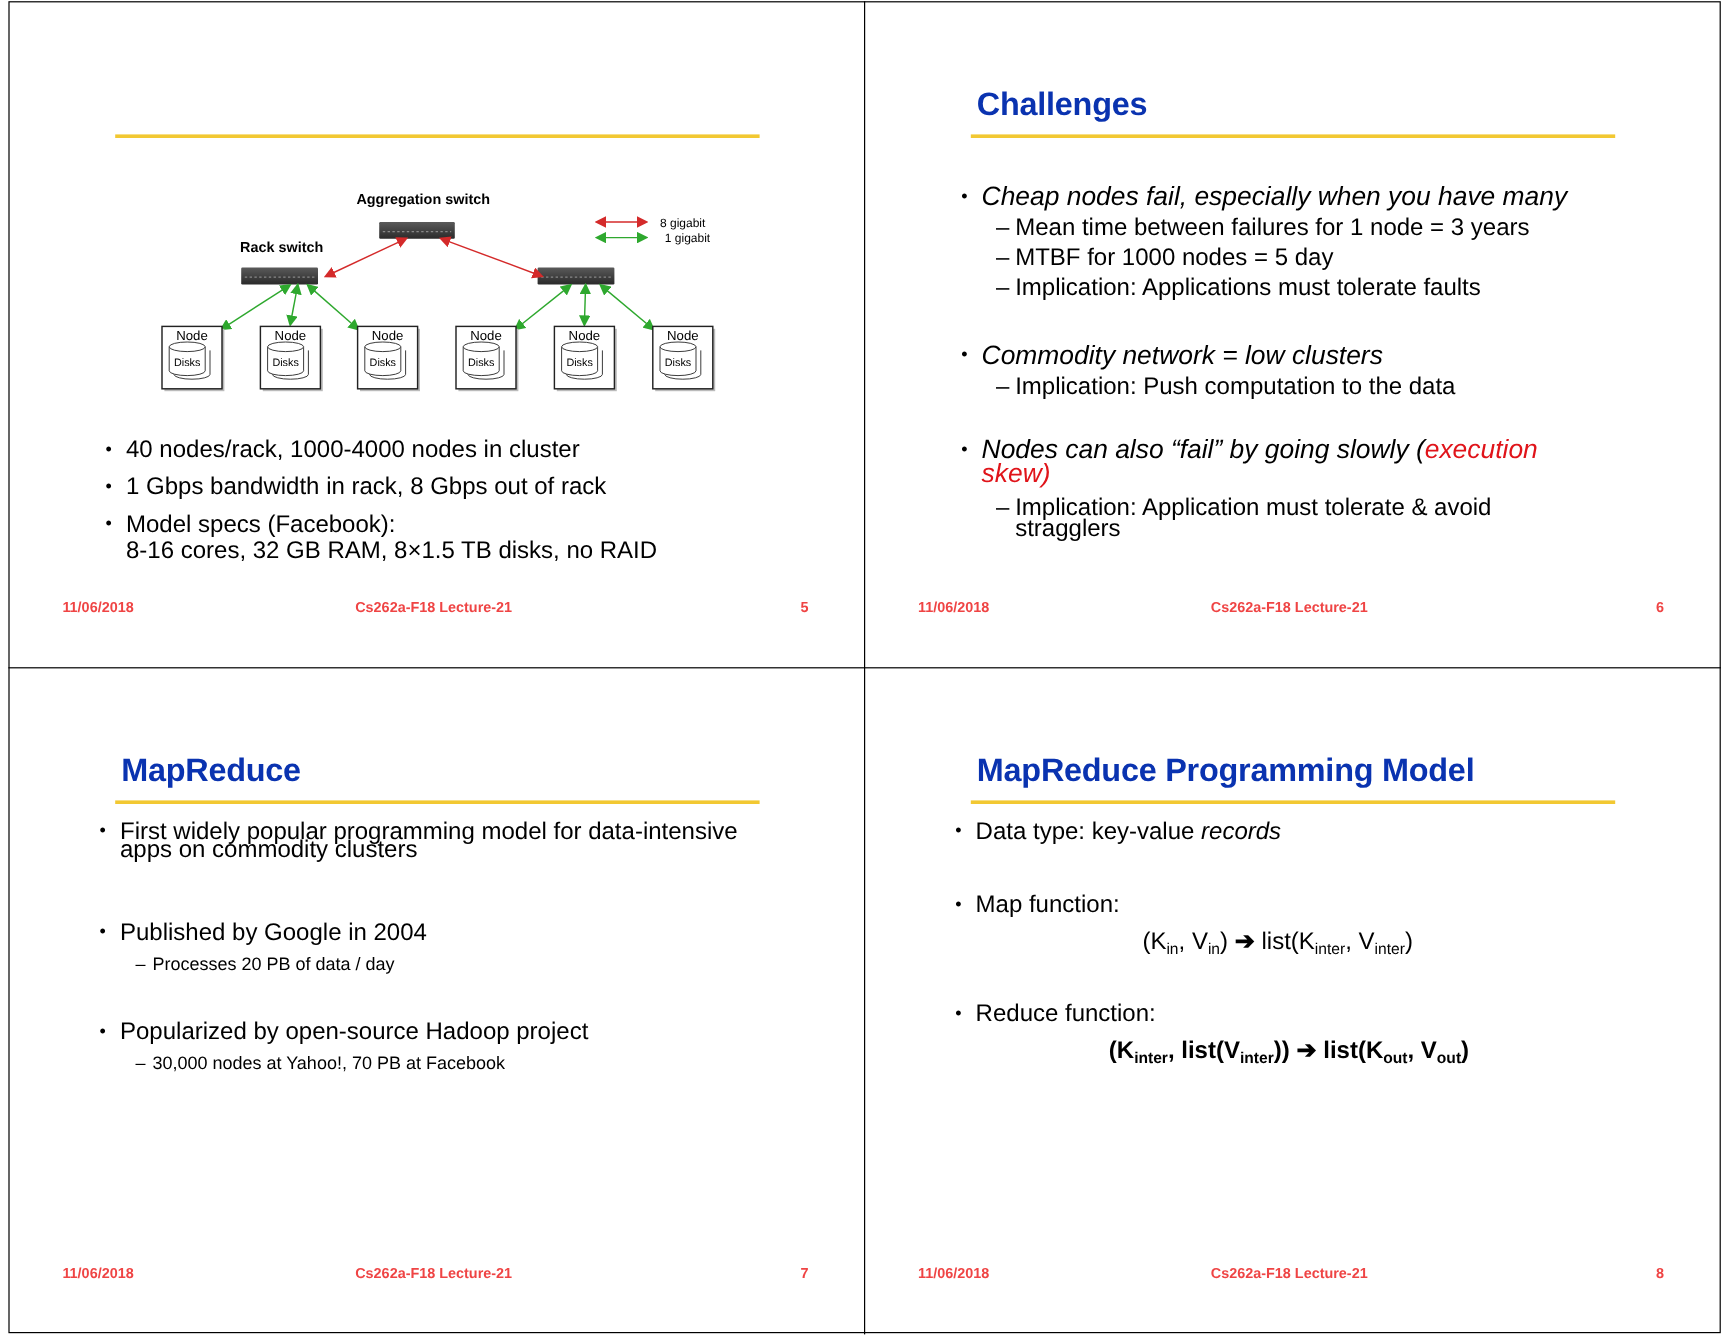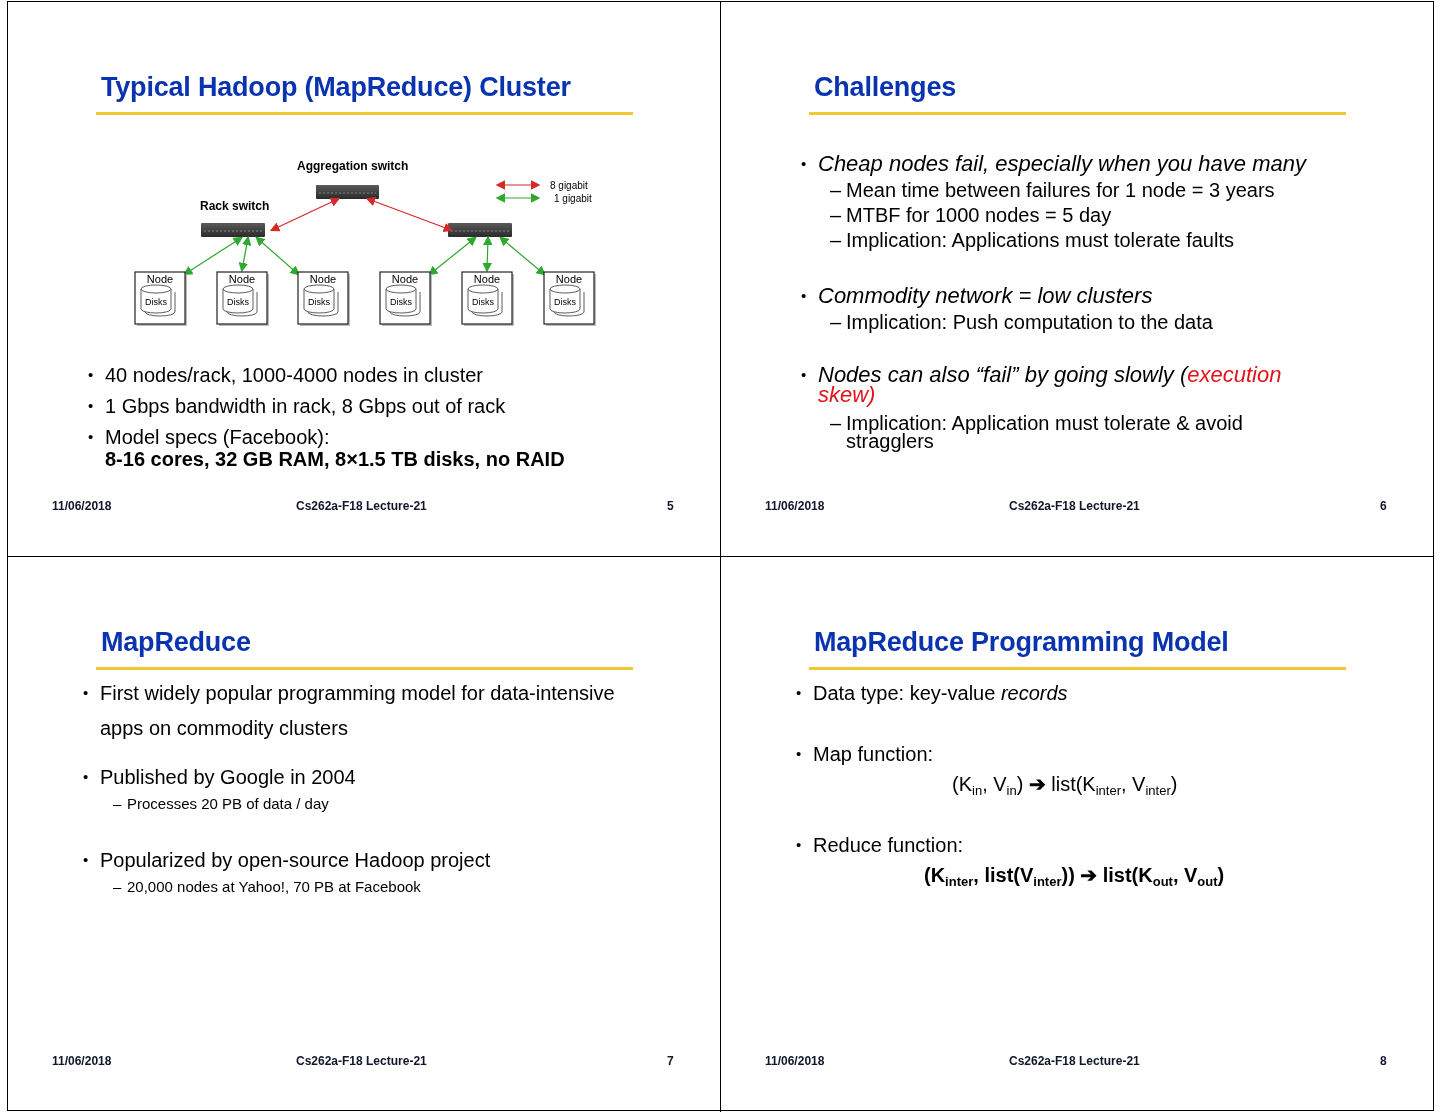--- a/index.html
+++ b/index.html
@@ -10,21 +10,21 @@
   .vline { position: absolute; left: 720px; top: 1px; width: 1px; height: 1111px; background: #000; }
   .hline { position: absolute; left: 7px; top: 556px; width: 1427px; height: 1px; background: #000; }
   .slide { position: absolute; width: 712px; height: 554px; }
   .s1 { left: 8px; top: 2px; }
   .s2 { left: 721px; top: 2px; }
   .s3 { left: 8px; top: 557px; }
   .s4 { left: 721px; top: 557px; }
   .title { position: absolute; left: 93px; top: 70px; font-size: 27px; font-weight: bold;
            color: #0a33b0; letter-spacing: -0.2px; white-space: nowrap; }
   .rule { position: absolute; left: 88px; top: 110px; width: 537px; height: 3px; background: #f2c832; }
-  .footer { position: absolute; top: 497px; font-size: 12px; font-weight: bold; color: #0f172a; }
+  .footer { position: absolute; top: 497px; font-size: 12px; font-weight: bold; color: #ef4444; }
   .f-date { left: 44px; }
   .f-course { left: 288px; }
   .f-num { left: 659px; }
   .b { position: absolute; font-size: 20px; line-height: 22px; white-space: nowrap; }
   .b .dot { position: absolute; left: -17px; top: 0; font-size: 15px; }
   .sub { position: absolute; font-size: 20px; line-height: 22px; white-space: nowrap; }
   .sub .dash { position: absolute; left: -16px; }
   .small { font-size: 15px; }
   .it { font-style: italic; }
   .red { color: #e0141a; }
@@ -33,21 +33,20 @@
   svg text { font-family: "Liberation Sans", sans-serif; }
 </style>
 </head>
 <body>
 
 <div class="grid"></div>
 <div class="vline"></div>
 <div class="hline"></div>
 
 <div class="slide s1">
-  <div class="title">Typical Hadoop (MapReduce) Cluster</div>
   <div class="rule"></div>
 
   <svg style="position:absolute;left:100px;top:148px;" width="500" height="192" viewBox="0 0 500 192">
     <defs>
       <marker id="ar" markerWidth="8" markerHeight="8" refX="6" refY="4" orient="auto-start-reverse">
         <path d="M0,0 L8,4 L0,8 z" fill="#d42a2a"></path>
       </marker>
       <marker id="ag" markerWidth="8" markerHeight="8" refX="6" refY="4" orient="auto-start-reverse">
         <path d="M0,0 L8,4 L0,8 z" fill="#2ea82e"></path>
       </marker>
@@ -154,21 +153,21 @@
             <ellipse cx="457" cy="139" rx="15" ry="4" fill="#fff" stroke="#333" stroke-width="0.8"></ellipse>
             <text x="457" y="155" font-size="9" text-anchor="middle">Disks</text>
           </g>
         </g>
       </g>
   </svg>
 
   <div class="b" style="left:97px;top:362px;"><span class="dot">•</span><span>40 nodes/rack, 1000-4000 nodes in cluster</span></div>
   <div class="b" style="left:97px;top:393px;"><span class="dot">•</span><span>1 Gbps bandwidth in rack, 8 Gbps out of rack</span></div>
   <div class="b" style="left:97px;top:424px;"><span class="dot">•</span><span>Model specs (Facebook):</span></div>
-  <div class="b" style="left:97px;top:446px;font-weight:bold;">8-16 cores, 32 GB RAM, 8×1.5 TB disks, no RAID</div>
+  <div class="b" style="left:97px;top:446px;">8-16 cores, 32 GB RAM, 8×1.5 TB disks, no RAID</div>
 
   <div class="footer f-date">11/06/2018</div>
   <div class="footer f-course">Cs262a-F18 Lecture-21</div>
   <div class="footer f-num">5</div>
 </div>
 
 <div class="slide s2">
   <div class="title">Challenges</div>
   <div class="rule"></div>
 
@@ -188,27 +187,27 @@
   <div class="footer f-date">11/06/2018</div>
   <div class="footer f-course">Cs262a-F18 Lecture-21</div>
   <div class="footer f-num">6</div>
 </div>
 
 <div class="slide s3">
   <div class="title">MapReduce</div>
   <div class="rule"></div>
 
   <div class="b" style="left:92px;top:125px;"><span class="dot">•</span><span>First widely popular programming model for data-intensive</span></div>
-  <div class="b" style="left:92px;top:160px;">apps on commodity clusters</div>
+  <div class="b" style="left:92px;top:140px;">apps on commodity clusters</div>
 
   <div class="b" style="left:92px;top:209px;"><span class="dot">•</span><span>Published by Google in 2004</span></div>
   <div class="sub small" style="left:119px;top:236px;"><span class="dash" style="left:-14px;">–</span><span>Processes 20 PB of data / day</span></div>
 
   <div class="b" style="left:92px;top:292px;"><span class="dot">•</span><span>Popularized by open-source Hadoop project</span></div>
-  <div class="sub small" style="left:119px;top:319px;"><span class="dash" style="left:-14px;">–</span><span>20,000 nodes at Yahoo!, 70 PB at Facebook</span></div>
+  <div class="sub small" style="left:119px;top:319px;"><span class="dash" style="left:-14px;">–</span><span>30,000 nodes at Yahoo!, 70 PB at Facebook</span></div>
 
   <div class="footer f-date">11/06/2018</div>
   <div class="footer f-course">Cs262a-F18 Lecture-21</div>
   <div class="footer f-num">7</div>
 </div>
 
 <div class="slide s4">
   <div class="title">MapReduce Programming Model</div>
   <div class="rule"></div>
 

